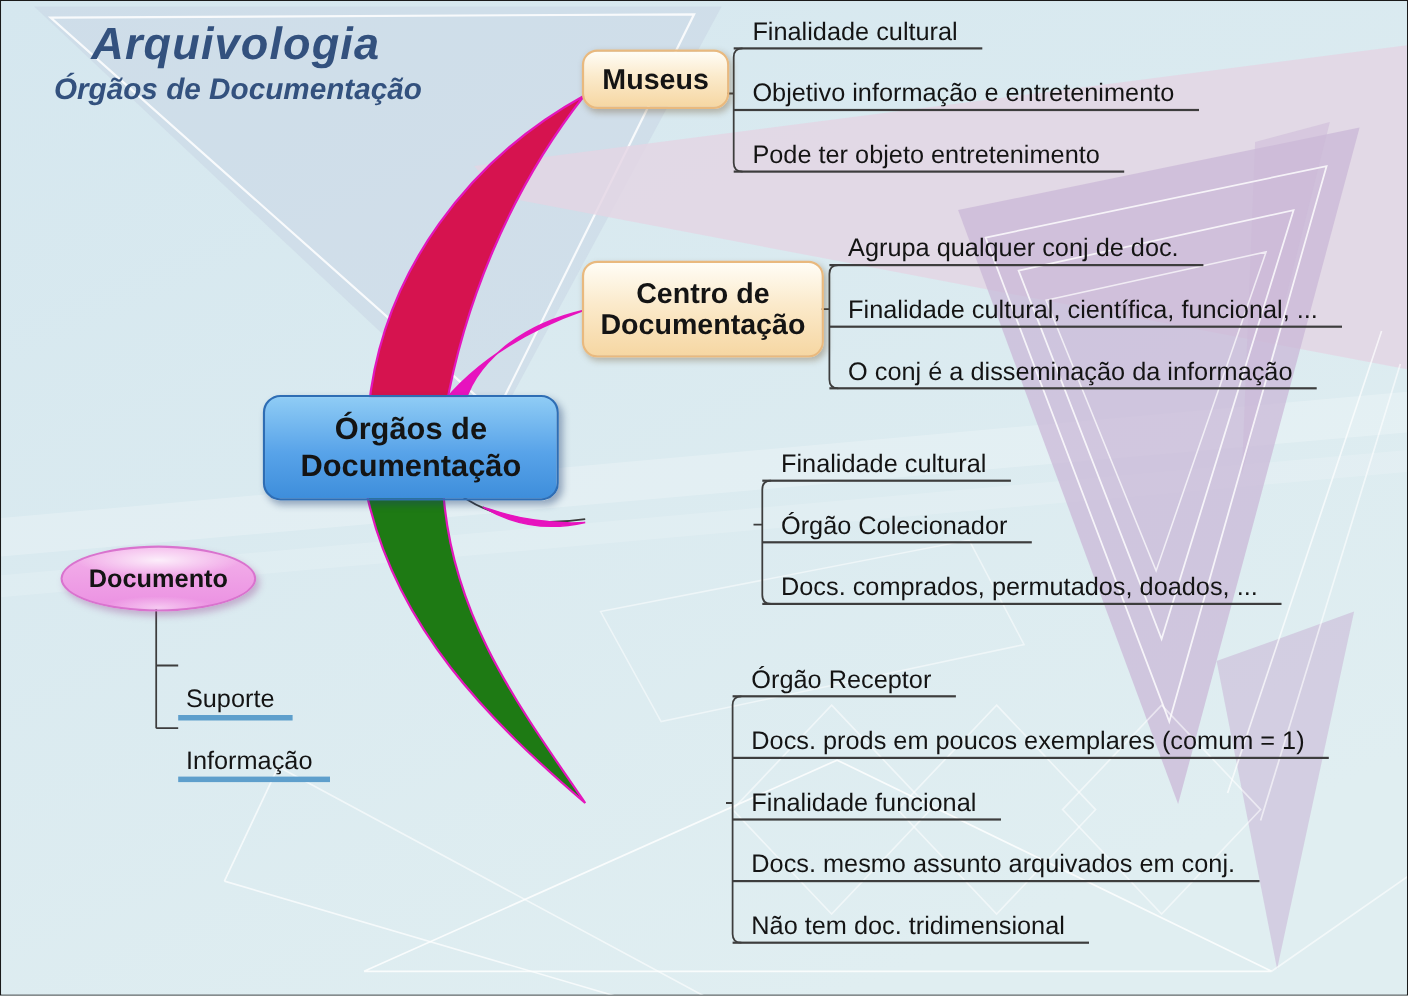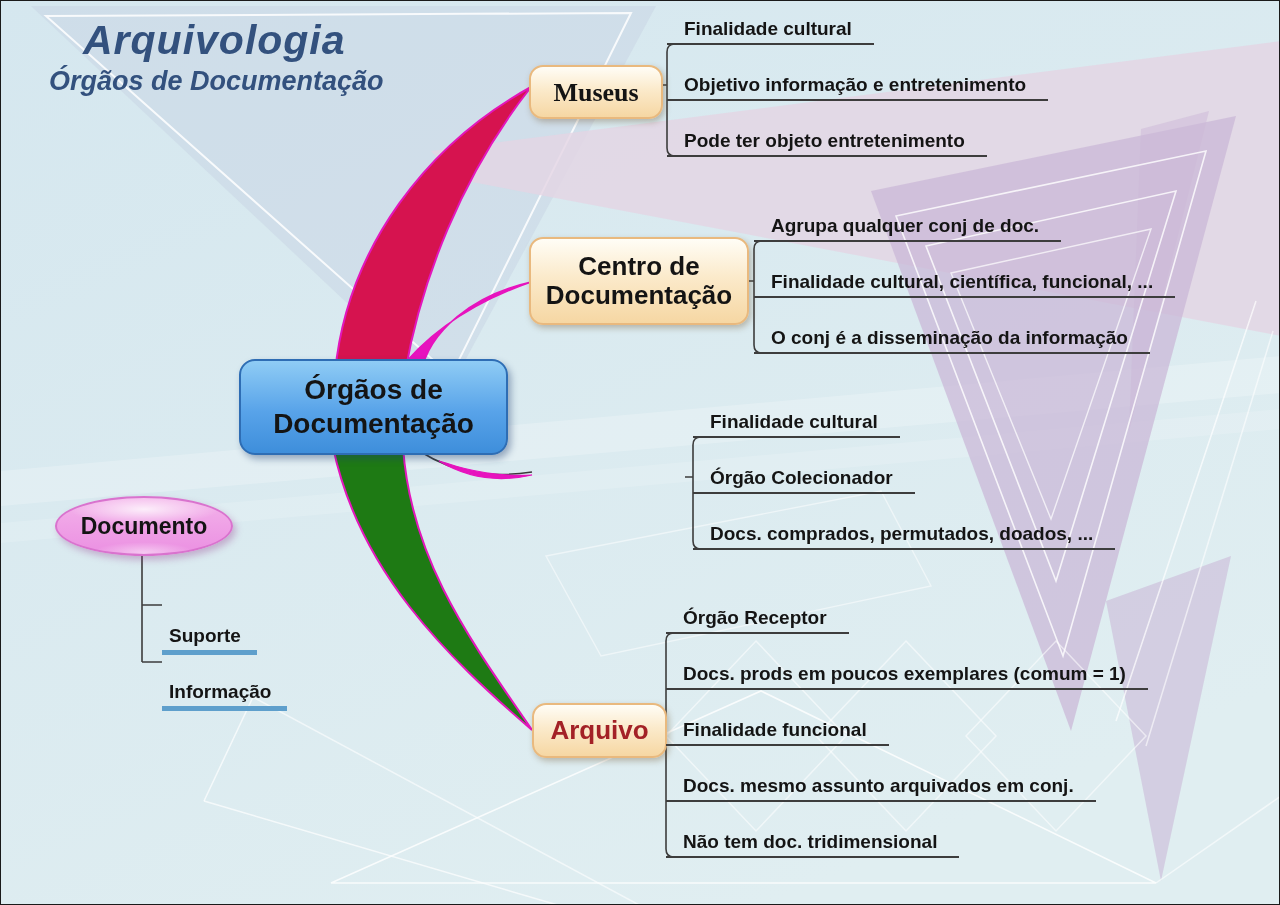--- a/index.html
+++ b/index.html
@@ -50,21 +50,21 @@
       radial-gradient(60% 38% at 50% 20%, rgba(255,255,255,.8), rgba(255,255,255,0) 72%),
       radial-gradient(45% 28% at 50% 97%, rgba(255,255,255,.5), rgba(255,255,255,0) 65%),
       linear-gradient(180deg,#F3B2EA 0%,#EB90E2 100%);
     border:2px solid var(--documento-border);border-radius:50%;
     box-shadow:3px 4px 7px rgba(150,60,140,.35);
     font-size:23px;
   }
   .arquivo-label{color:var(--arquivo-text);}
   .child{
     position:absolute;z-index:2;white-space:nowrap;
-    font-size:19px;font-weight:bold;line-height:23px;color:var(--text-color);
+    font-size:23px;font-weight:normal;line-height:23px;color:var(--text-color);
     padding:0 22px 3px 17px;border-bottom:2px solid var(--connector-color);
     cursor:default;
   }
   .child-doc{
     border-bottom:5px solid var(--documento-underline);
     padding:0 16px 3px 7px;
     margin-top:46px;
   }
 </style>
 </head>
@@ -128,23 +128,22 @@
     </g>
   </svg>
 
   <div class="title-block">
     <h1>Arquivologia</h1>
     <h2>Órgãos de Documentação</h2>
   </div>
 
   <div class="node node-root" style="left:238px;top:358px;width:249px;height:92px;">Órgãos de Documentação</div>
 
-  <div class="node node-branch" style="left:528px;top:64px;width:130px;height:50px;font-family:Liberation Serif, serif;">Museus</div>
+  <div class="node node-branch" style="left:528px;top:44px;width:130px;height:50px;">Museus</div>
   <div class="node node-branch" style="left:528px;top:236px;width:216px;height:84px;">Centro de Documentação</div>
-  <div class="node node-branch arquivo-label" style="left:531px;top:702px;width:131px;height:51px;">Arquivo</div>
 
   <div class="child" style="left:666px;top:16px;">Finalidade cultural</div>
   <div class="child" style="left:666px;top:72px;">Objetivo informação e entretenimento</div>
   <div class="child" style="left:666px;top:128px;">Pode ter objeto entretenimento</div>
 
   <div class="child" style="left:753px;top:213px;">Agrupa qualquer conj de doc.</div>
   <div class="child" style="left:753px;top:269px;">Finalidade cultural, científica, funcional, ...</div>
   <div class="child" style="left:753px;top:325px;">O conj é a disseminação da informação</div>
 
   <div class="child" style="left:692px;top:409px;">Finalidade cultural</div>

